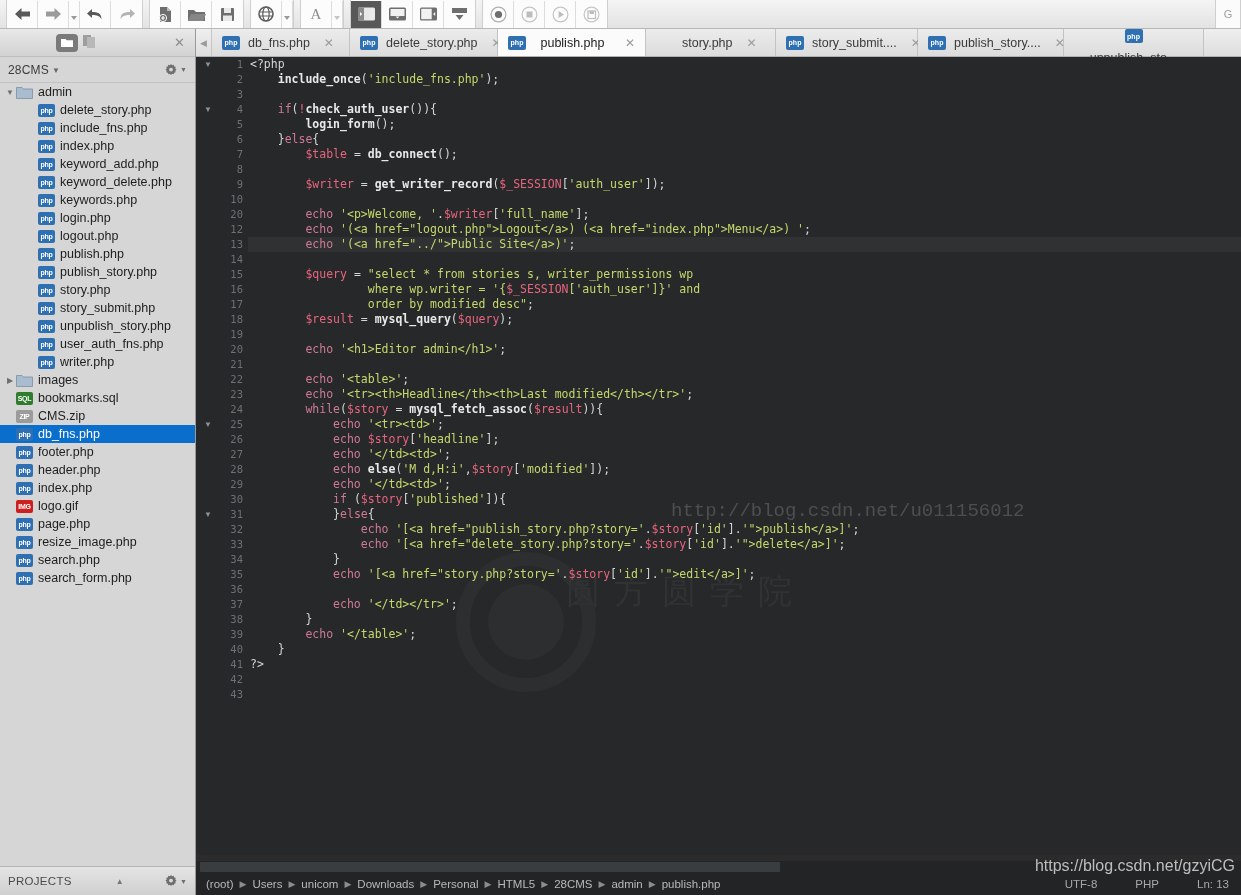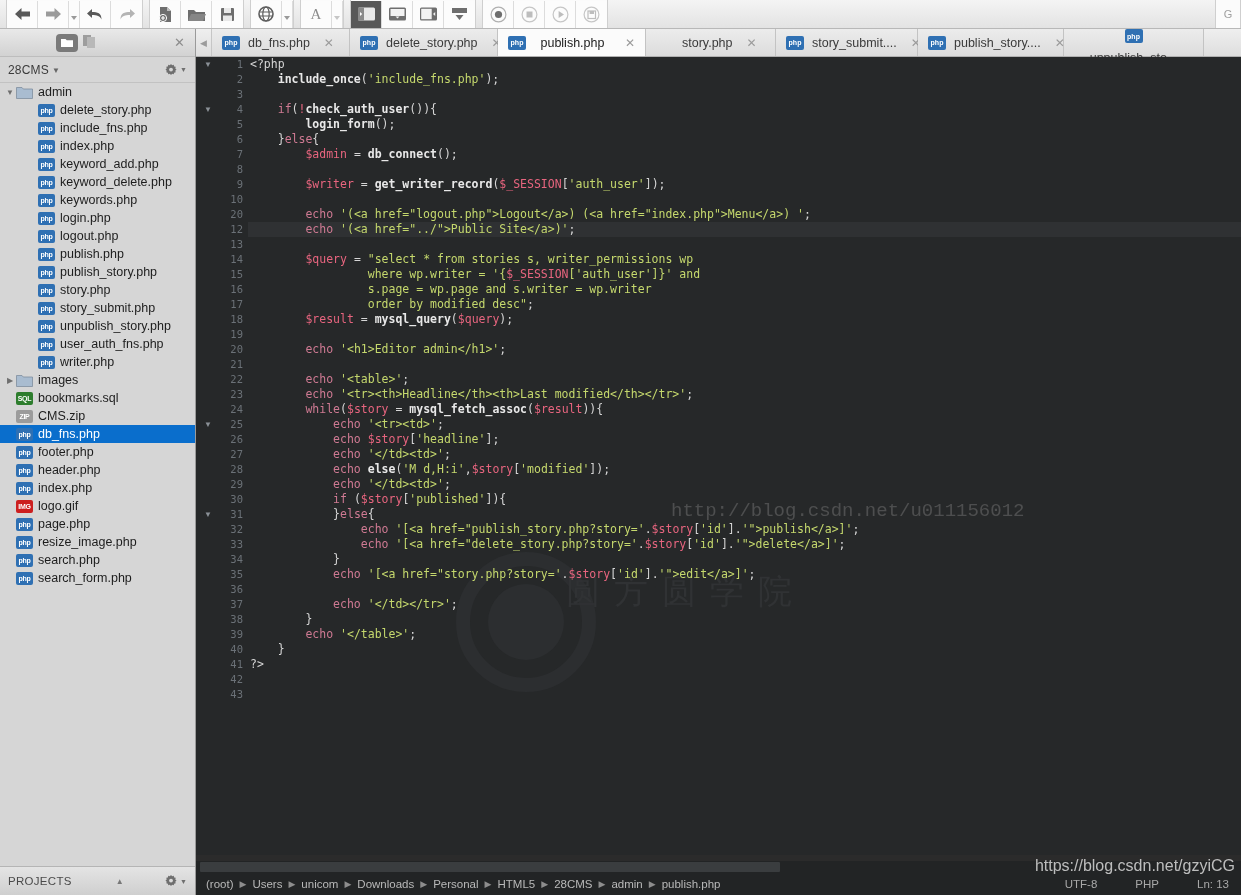--- a/index.html
+++ b/index.html
@@ -701,30 +701,30 @@
         <div class="ln">42</div>
         <div class="ln">43</div>
       </div>
     <div class="code" id="code">
         <div class="ln"><span class="php">&lt;?php</span></div>
         <div class="ln">    <span class="fn">include_once</span><span class="pl">(</span><span class="str">'include_fns.php'</span><span class="pl">);</span></div>
         <div class="ln">&nbsp;</div>
         <div class="ln">    <span class="kw">if</span><span class="pl">(</span><span class="var">!</span><span class="fn">check_auth_user</span><span class="pl">()){</span></div>
         <div class="ln">        <span class="fn">login_form</span><span class="pl">();</span></div>
         <div class="ln">    <span class="pl">}</span><span class="kw">else</span><span class="pl">{</span></div>
-        <div class="ln">        <span class="var">$admin</span> <span class="pl">=</span> <span class="fn">db_connect</span><span class="pl">();</span></div>
+        <div class="ln">        <span class="var">$table</span> <span class="pl">=</span> <span class="fn">db_connect</span><span class="pl">();</span></div>
         <div class="ln">&nbsp;</div>
         <div class="ln">        <span class="var">$writer</span> <span class="pl">=</span> <span class="fn">get_writer_record</span><span class="pl">(</span><span class="var">$_SESSION</span><span class="pl">[</span><span class="str">'auth_user'</span><span class="pl">]);</span></div>
         <div class="ln">&nbsp;</div>
+        <div class="ln">        <span class="kw">echo</span> <span class="str">'&lt;p&gt;Welcome, '</span><span class="pl">.</span><span class="var">$writer</span><span class="pl">[</span><span class="str">'full_name'</span><span class="pl">];</span></div>
         <div class="ln">        <span class="kw">echo</span> <span class="str">'(&lt;a href="logout.php"&gt;Logout&lt;/a&gt;) (&lt;a href="index.php"&gt;Menu&lt;/a&gt;) '</span><span class="pl">;</span></div>
         <div class="ln cur">        <span class="kw">echo</span> <span class="str">'(&lt;a href="../"&gt;Public Site&lt;/a&gt;)'</span><span class="pl">;</span></div>
         <div class="ln">&nbsp;</div>
         <div class="ln">        <span class="var">$query</span> <span class="pl">=</span> <span class="str">"select * from stories s, writer_permissions wp</span></div>
         <div class="ln">                 <span class="str">where wp.writer = '{</span><span class="var">$_SESSION</span><span class="str">[</span><span class="str">'auth_user'</span><span class="str">]}' and</span></div>
-        <div class="ln">                 <span class="str">s.page = wp.page and s.writer = wp.writer</span></div>
         <div class="ln">                 <span class="str">order by modified desc"</span><span class="pl">;</span></div>
         <div class="ln">        <span class="var">$result</span> <span class="pl">=</span> <span class="fn">mysql_query</span><span class="pl">(</span><span class="var">$query</span><span class="pl">);</span></div>
         <div class="ln">&nbsp;</div>
         <div class="ln">        <span class="kw">echo</span> <span class="str">'&lt;h1&gt;Editor admin&lt;/h1&gt;'</span><span class="pl">;</span></div>
         <div class="ln">&nbsp;</div>
         <div class="ln">        <span class="kw">echo</span> <span class="str">'&lt;table&gt;'</span><span class="pl">;</span></div>
         <div class="ln">        <span class="kw">echo</span> <span class="str">'&lt;tr&gt;&lt;th&gt;Headline&lt;/th&gt;&lt;th&gt;Last modified&lt;/th&gt;&lt;/tr&gt;'</span><span class="pl">;</span></div>
         <div class="ln">        <span class="kw">while</span><span class="pl">(</span><span class="varu">$story</span> <span class="pl">=</span> <span class="fn">mysql_fetch_assoc</span><span class="pl">(</span><span class="var">$result</span><span class="pl">)){</span></div>
         <div class="ln">            <span class="kw">echo</span> <span class="str">'&lt;tr&gt;&lt;td&gt;'</span><span class="pl">;</span></div>
         <div class="ln">            <span class="kw">echo</span> <span class="varu">$story</span><span class="pl">[</span><span class="str">'headline'</span><span class="pl">];</span></div>

